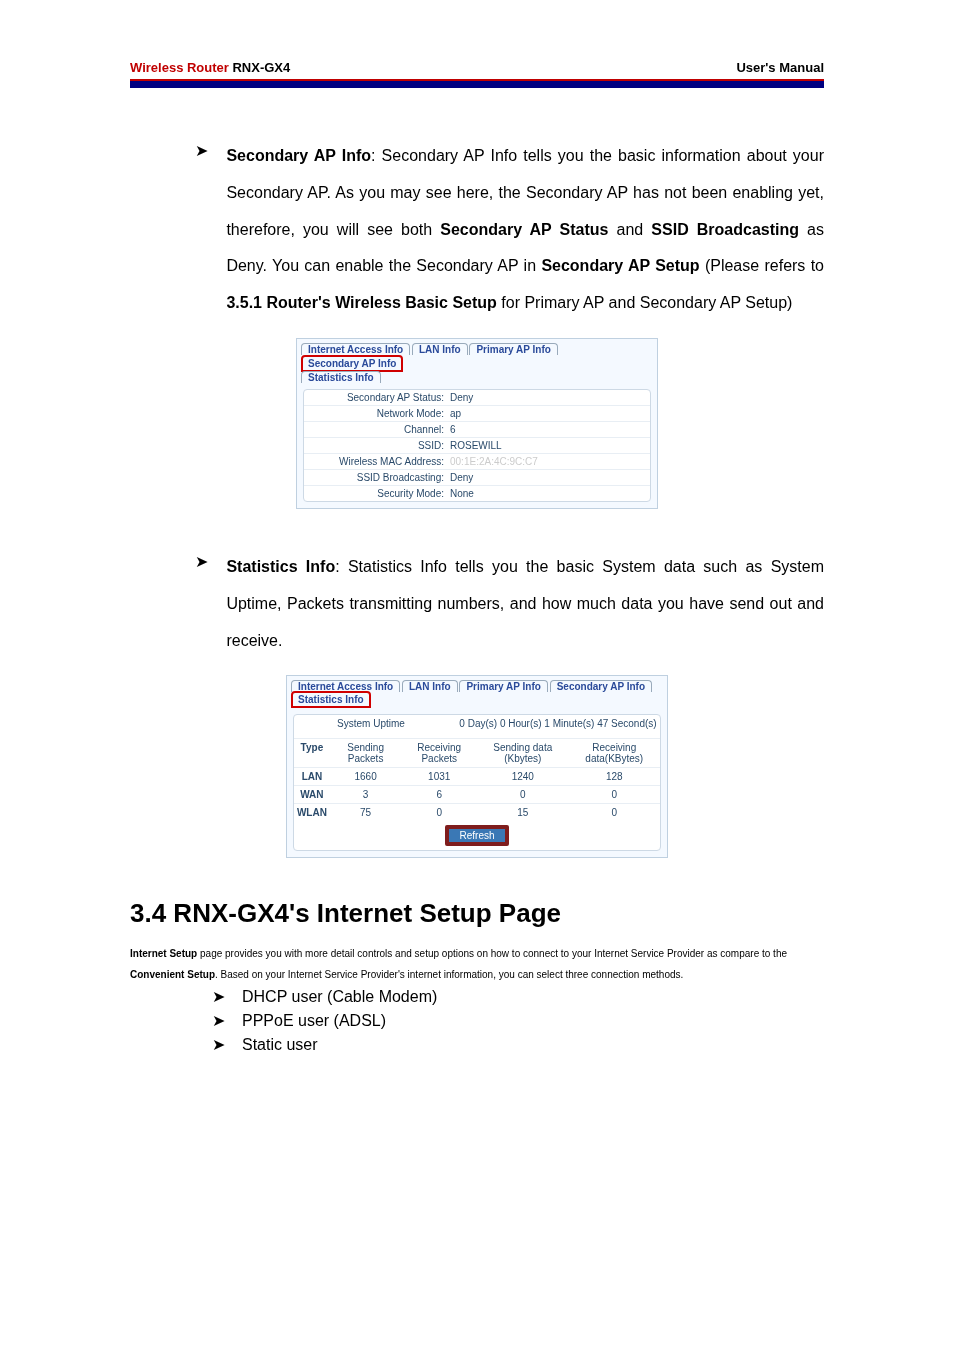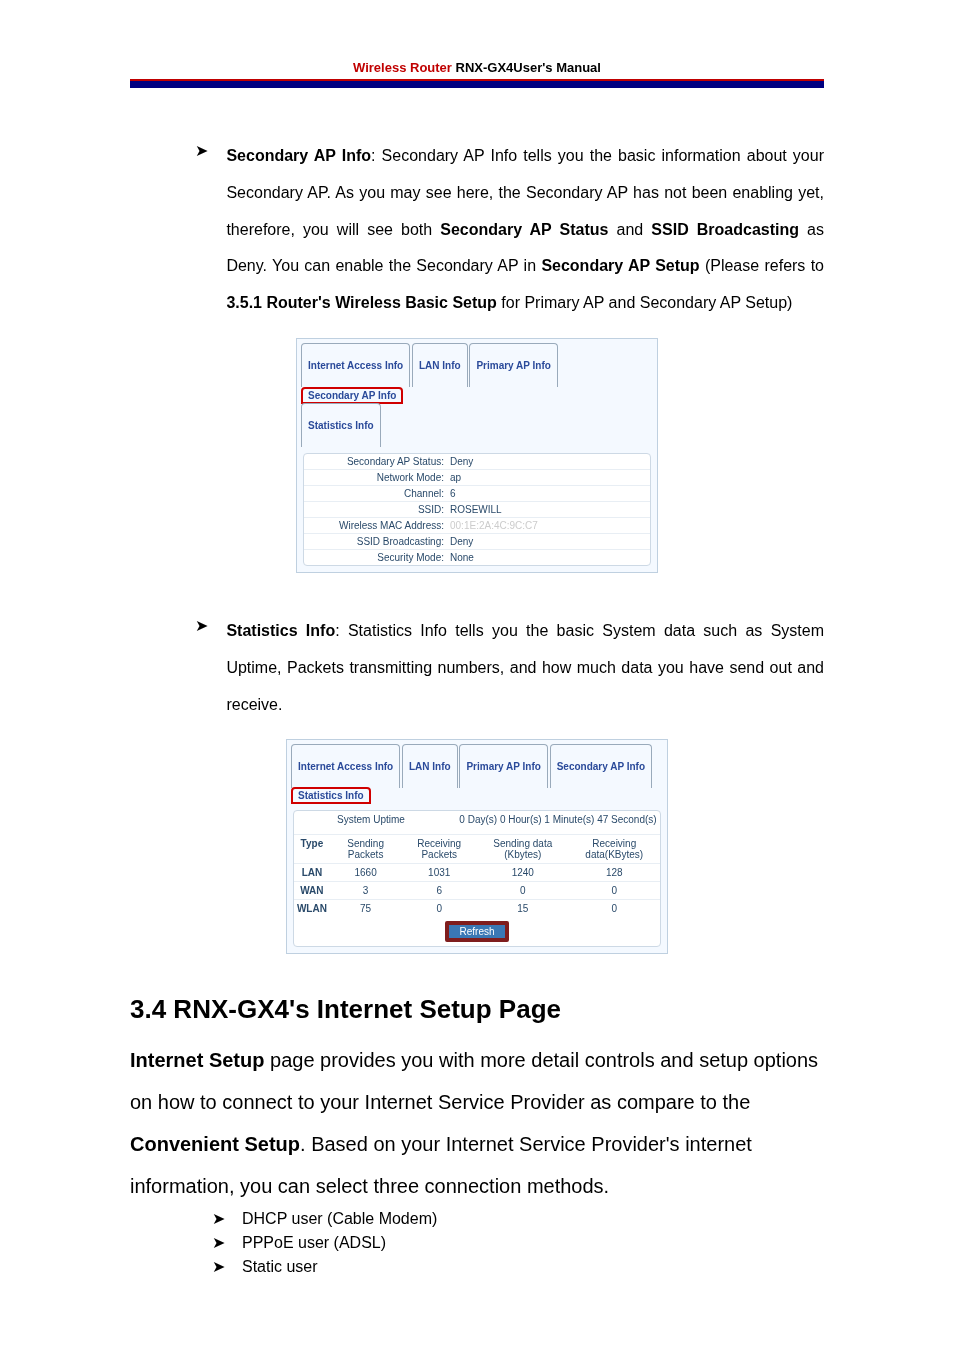--- a/index.html
+++ b/index.html
@@ -7,21 +7,21 @@
     padding: 0;
     font-family: Arial, Helvetica, sans-serif;
     background: #fff;
     width: 954px;
   }
   .page {
     padding: 60px 130px 60px 130px;
   }
   .header-line {
     display: flex;
-    justify-content: center;
+    justify-content: space-between;
     font-size: 13px;
     font-weight: bold;
     padding-bottom: 4px;
   }
   .header-line .brand { color: #c00000; }
   .header-bar {
     height: 7px;
     background: #000080;
     border-top: 2px solid #c00000;
     margin-bottom: 50px;
@@ -58,21 +58,21 @@
     color: #2a4a6a;
   }
   .shot-tabs {
     padding: 4px 4px 0 4px;
   }
   .shot-tab {
     display: inline-block;
     border: 1px solid #9ab;
     border-bottom: none;
     border-radius: 4px 4px 0 0;
-    padding: 16px 6px;
+    padding: 0 6px;
     margin-right: -1px;
     background: #f4f9ff;
     font-weight: bold;
     color: #2a4a9a;
     font-size: 10px;
   }
   .shot-tab.selected-red {
     border: 2px solid #d00000;
     padding: 1px 5px;
   }
@@ -123,21 +123,21 @@
     border: 4px solid #7f1d1d;
     font-size: 10px;
     padding: 1px 10px;
     border-radius: 2px;
   }
   h2.section {
     font-size: 26px;
     margin: 30px 0 14px 0;
   }
   .body-para {
-    font-size: 20px;
+    font-size: 10px;
     line-height: 2.1;
   }
   .sub-list {
     margin-left: 82px;
     font-size: 16px;
     line-height: 1.5;
   }
   .sub-list .row { display: flex; }
   .sub-list .arrow { width: 30px; }
 </style>

